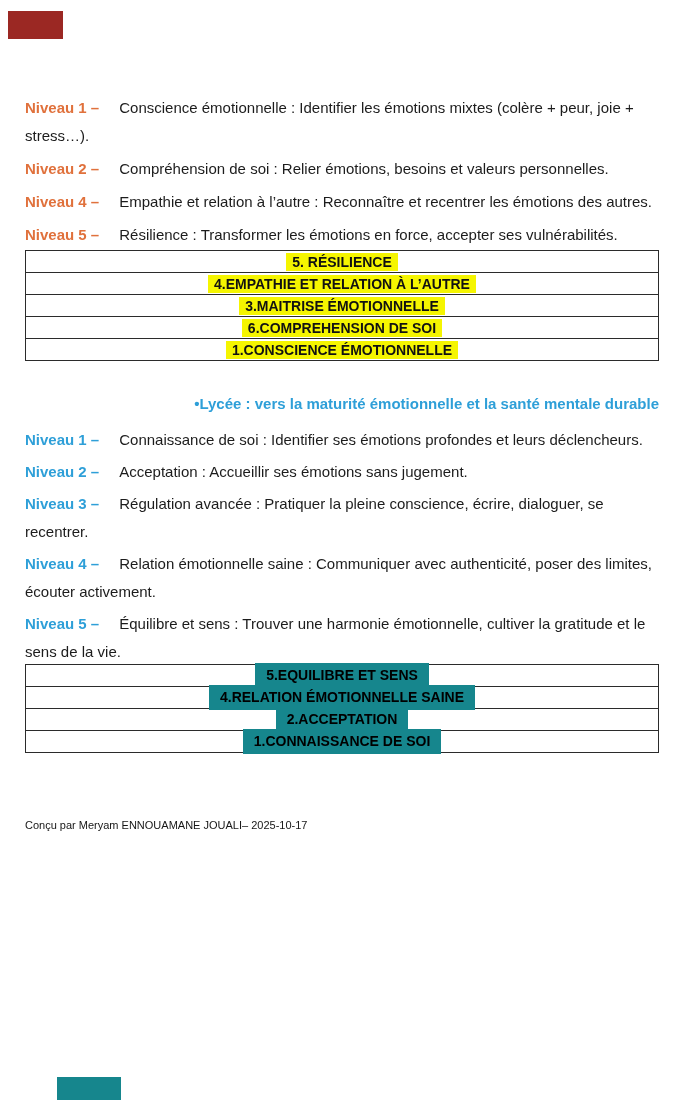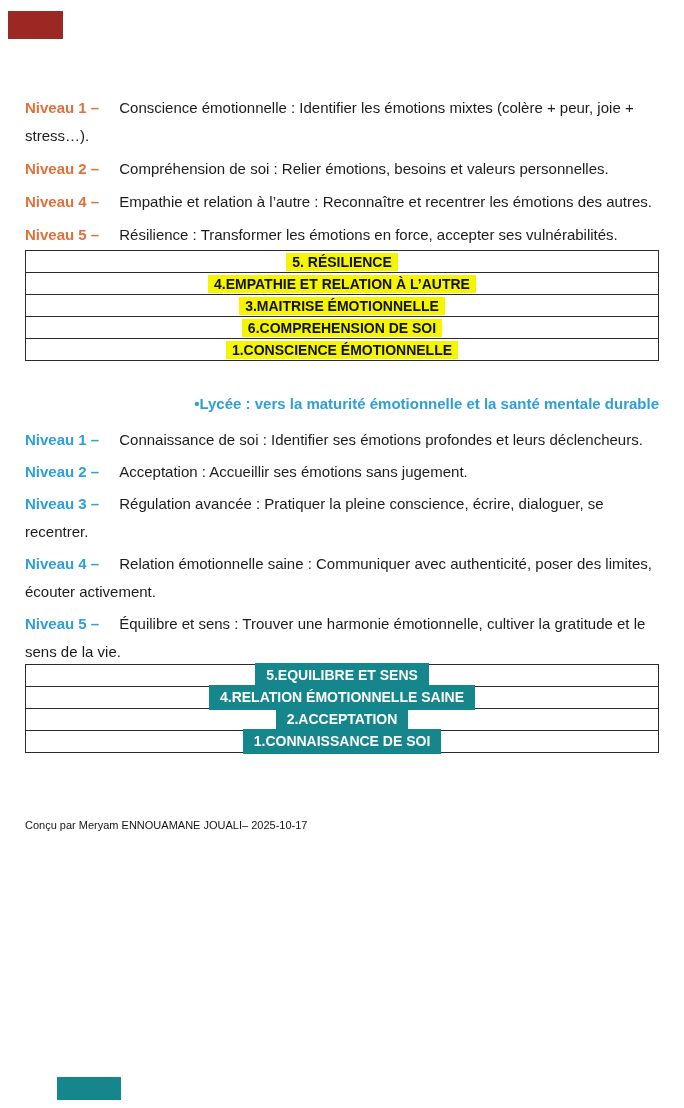--- a/index.html
+++ b/index.html
@@ -25,21 +25,21 @@
 
   table.pyramid{width:100%;border-collapse:collapse;table-layout:fixed;}
   table.pyramid td{
     border:1.5px solid #2b2b2b;height:21px;text-align:center;padding:0;
     font-weight:bold;font-size:14px;color:#111;vertical-align:middle;
   }
   table.pyramid.t1{margin-top:-4px;}
   table.pyramid.t2{margin-top:-6px;}
   .hl-yellow{background:#F5F500;padding:1px 6px;}
   .hl-teal{
-    background:#16868D;color:#ffffff;display:inline-block;
+    background:#16868D;color:#000000;display:inline-block;
     padding:3px 11px;margin:-4px 0;position:relative;z-index:1;line-height:19px;
   }
   .heading-lycee-wrap{margin-top:33px;text-align:right;}
   .footer-credit{margin:63px 0 0 0;font-size:11px;line-height:18px;color:#161616;}
 </style>
 </head>
 <body>
 
 <div class="mark-top"></div>
 

